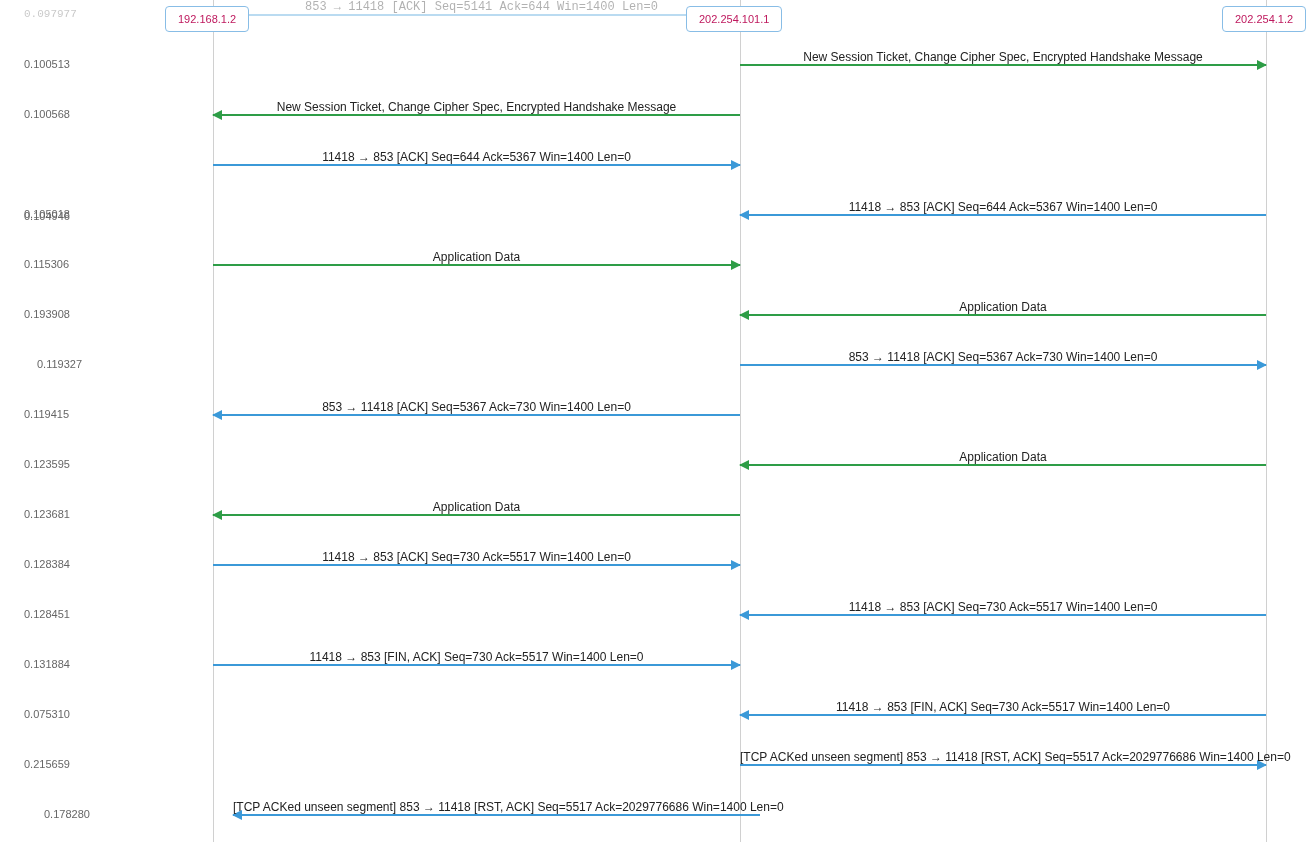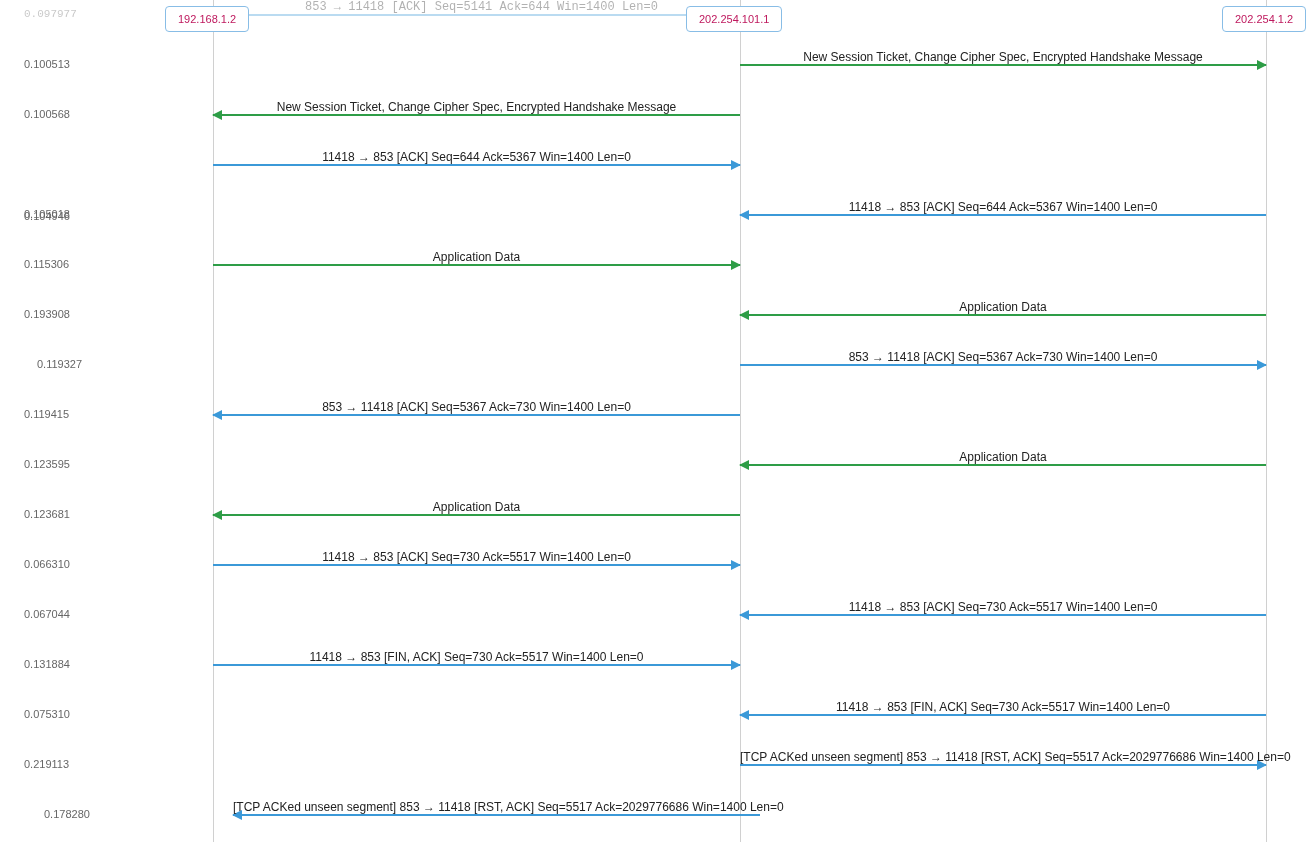--- a/index.html
+++ b/index.html
@@ -106,49 +106,49 @@
         </div>
       </div>
       <div class="row" style="top: 496px;">
         <div class="ts" style="top: 12px;">0.123681</div>
         <div class="arrow left tls" style="left: 213px; width: 527px;">
           <div class="head"></div>
           <div class="lbl" style="top: -16px;">Application Data</div>
         </div>
       </div>
       <div class="row" style="top: 546px;">
-        <div class="ts" style="top: 12px;">0.066310</div>
+        <div class="ts" style="top: 12px;">0.128384</div>
         <div class="arrow right tcp" style="left: 213px; width: 527px;">
           <div class="head"></div>
           <div class="lbl" style="top: -16px;">11418 → 853 [ACK] Seq=730 Ack=5517 Win=1400 Len=0</div>
         </div>
       </div>
       <div class="row" style="top: 596px;">
-        <div class="ts" style="top: 12px;">0.067044</div>
+        <div class="ts" style="top: 12px;">0.128451</div>
         <div class="arrow left tcp" style="left: 740px; width: 526px;">
           <div class="head"></div>
           <div class="lbl" style="top: -16px;">11418 → 853 [ACK] Seq=730 Ack=5517 Win=1400 Len=0</div>
         </div>
       </div>
       <div class="row" style="top: 646px;">
         <div class="ts" style="top: 12px;">0.131884</div>
         <div class="arrow right tcp" style="left: 213px; width: 527px;">
           <div class="head"></div>
           <div class="lbl" style="top: -16px;">11418 → 853 [FIN, ACK] Seq=730 Ack=5517 Win=1400 Len=0</div>
         </div>
       </div>
       <div class="row" style="top: 696px;">
         <div class="ts" style="top: 12px;">0.075310</div>
         <div class="arrow left tcp" style="left: 740px; width: 526px;">
           <div class="head"></div>
           <div class="lbl" style="top: -16px;">11418 → 853 [FIN, ACK] Seq=730 Ack=5517 Win=1400 Len=0</div>
         </div>
       </div>
       <div class="row" style="top: 746px;">
-        <div class="ts" style="top: 12px;">0.219113</div>
+        <div class="ts" style="top: 12px;">0.215659</div>
         <div class="arrow right tcp" style="left: 740px; width: 526px;">
           <div class="head"></div>
           <div class="lbl" style="top: -16px;">[TCP ACKed unseen segment] 853 → 11418 [RST, ACK] Seq=5517 Ack=2029776686 Win=1400 Len=0</div>
         </div>
       </div>
       <div class="row" style="top: 796px; margin-left: 20px;">
         <div class="ts" style="top: 12px;">0.178280</div>
         <div class="arrow left tcp" style="left: 213px; width: 527px;">
           <div class="head"></div>
           <div class="lbl" style="top: -16px;">[TCP ACKed unseen segment] 853 → 11418 [RST, ACK] Seq=5517 Ack=2029776686 Win=1400 Len=0</div>

